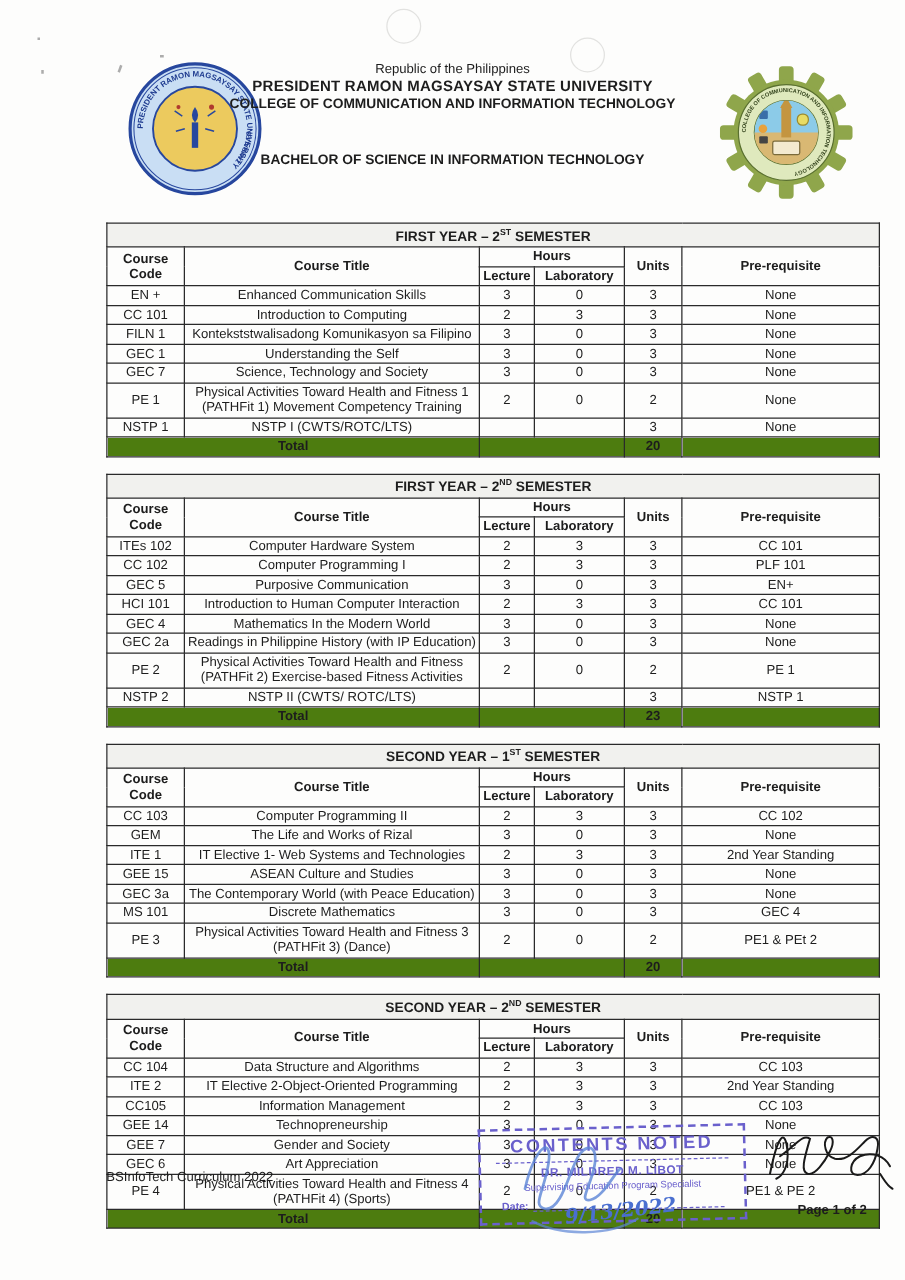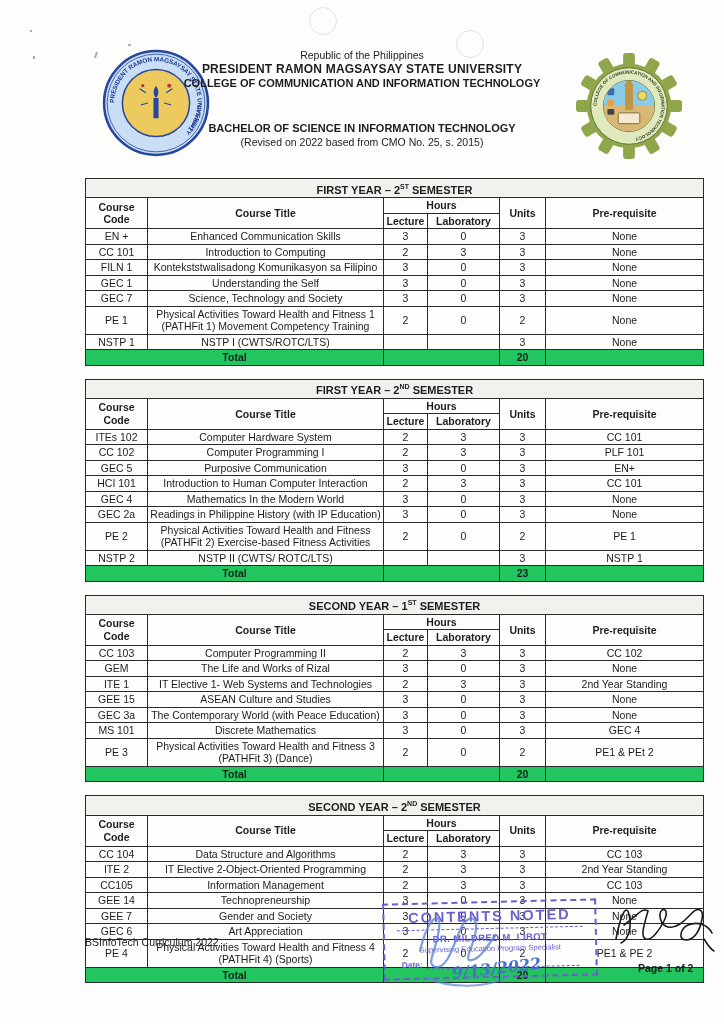--- a/index.html
+++ b/index.html
@@ -19,21 +19,21 @@
 
   
   #tables{position:absolute;top:178px;left:85px;width:618px;}
   table.ctable{border-collapse:collapse;table-layout:fixed;width:618px;margin:0 0 13px 0;
                border:1.5px solid #222;}
   table.ctable td{border:1px solid #2a2a2a;text-align:center;font-size:10.5px;
                   line-height:12.5px;padding:1px 2px;vertical-align:middle;overflow:hidden;}
   tr.title-row td{font-weight:bold;font-size:11px;background:#f1f1ee;padding:1.5px 2px;}
   tr.title-row sup{font-size:7px;}
   tr.head-row td,tr.head-row2 td{font-weight:bold;}
-  tr.total-row td{background:#22c55e;font-weight:bold;}
+  tr.total-row td{background:#4d7c0f;font-weight:bold;}
 
   
   .stamp{position:absolute;left:383px;top:901px;width:198px;padding:5px 6px 8px 6px;
          border:2.5px dashed #6a60cc;color:#6a60cc;text-align:center;
          transform:rotate(-1.4deg);}
   .stamp-title{font-size:14.5px;font-weight:bold;letter-spacing:2px;}
   .stamp-rule{border-top:1.5px dashed #6a60cc;margin:4px 6px 3px 6px;}
   .stamp-name{font-size:9.5px;font-weight:bold;letter-spacing:.4px;}
   .stamp-role{font-size:7.6px;margin-top:1px;}
   .stamp-dateline{display:flex;align-items:flex-end;margin:4px 10px 0 10px;font-size:8.5px;font-weight:bold;}
@@ -131,21 +131,20 @@
         <textPath href="#gearTxt">COLLEGE OF COMMUNICATION AND INFORMATION TECHNOLOGY</textPath>
       </text>
     </svg>
   </div>
 
   <div class="doc-header">
     <div class="h-small">Republic of the Philippines</div>
     <div class="h-univ">PRESIDENT RAMON MAGSAYSAY STATE UNIVERSITY</div>
     <div class="h-college">COLLEGE OF COMMUNICATION AND INFORMATION TECHNOLOGY</div>
     <div class="h-program">BACHELOR OF SCIENCE IN INFORMATION TECHNOLOGY</div>
-    <div class="h-rev">(Revised on 2022 based from CMO No. 25, s. 2015)</div>
   </div>
 
   <div id="tables">
       <table class="ctable">
         <colgroup>
           <col style="width: 62px;">
           <col style="width: 236px;">
           <col style="width: 44px;">
           <col style="width: 72px;">
           <col style="width: 46px;">

